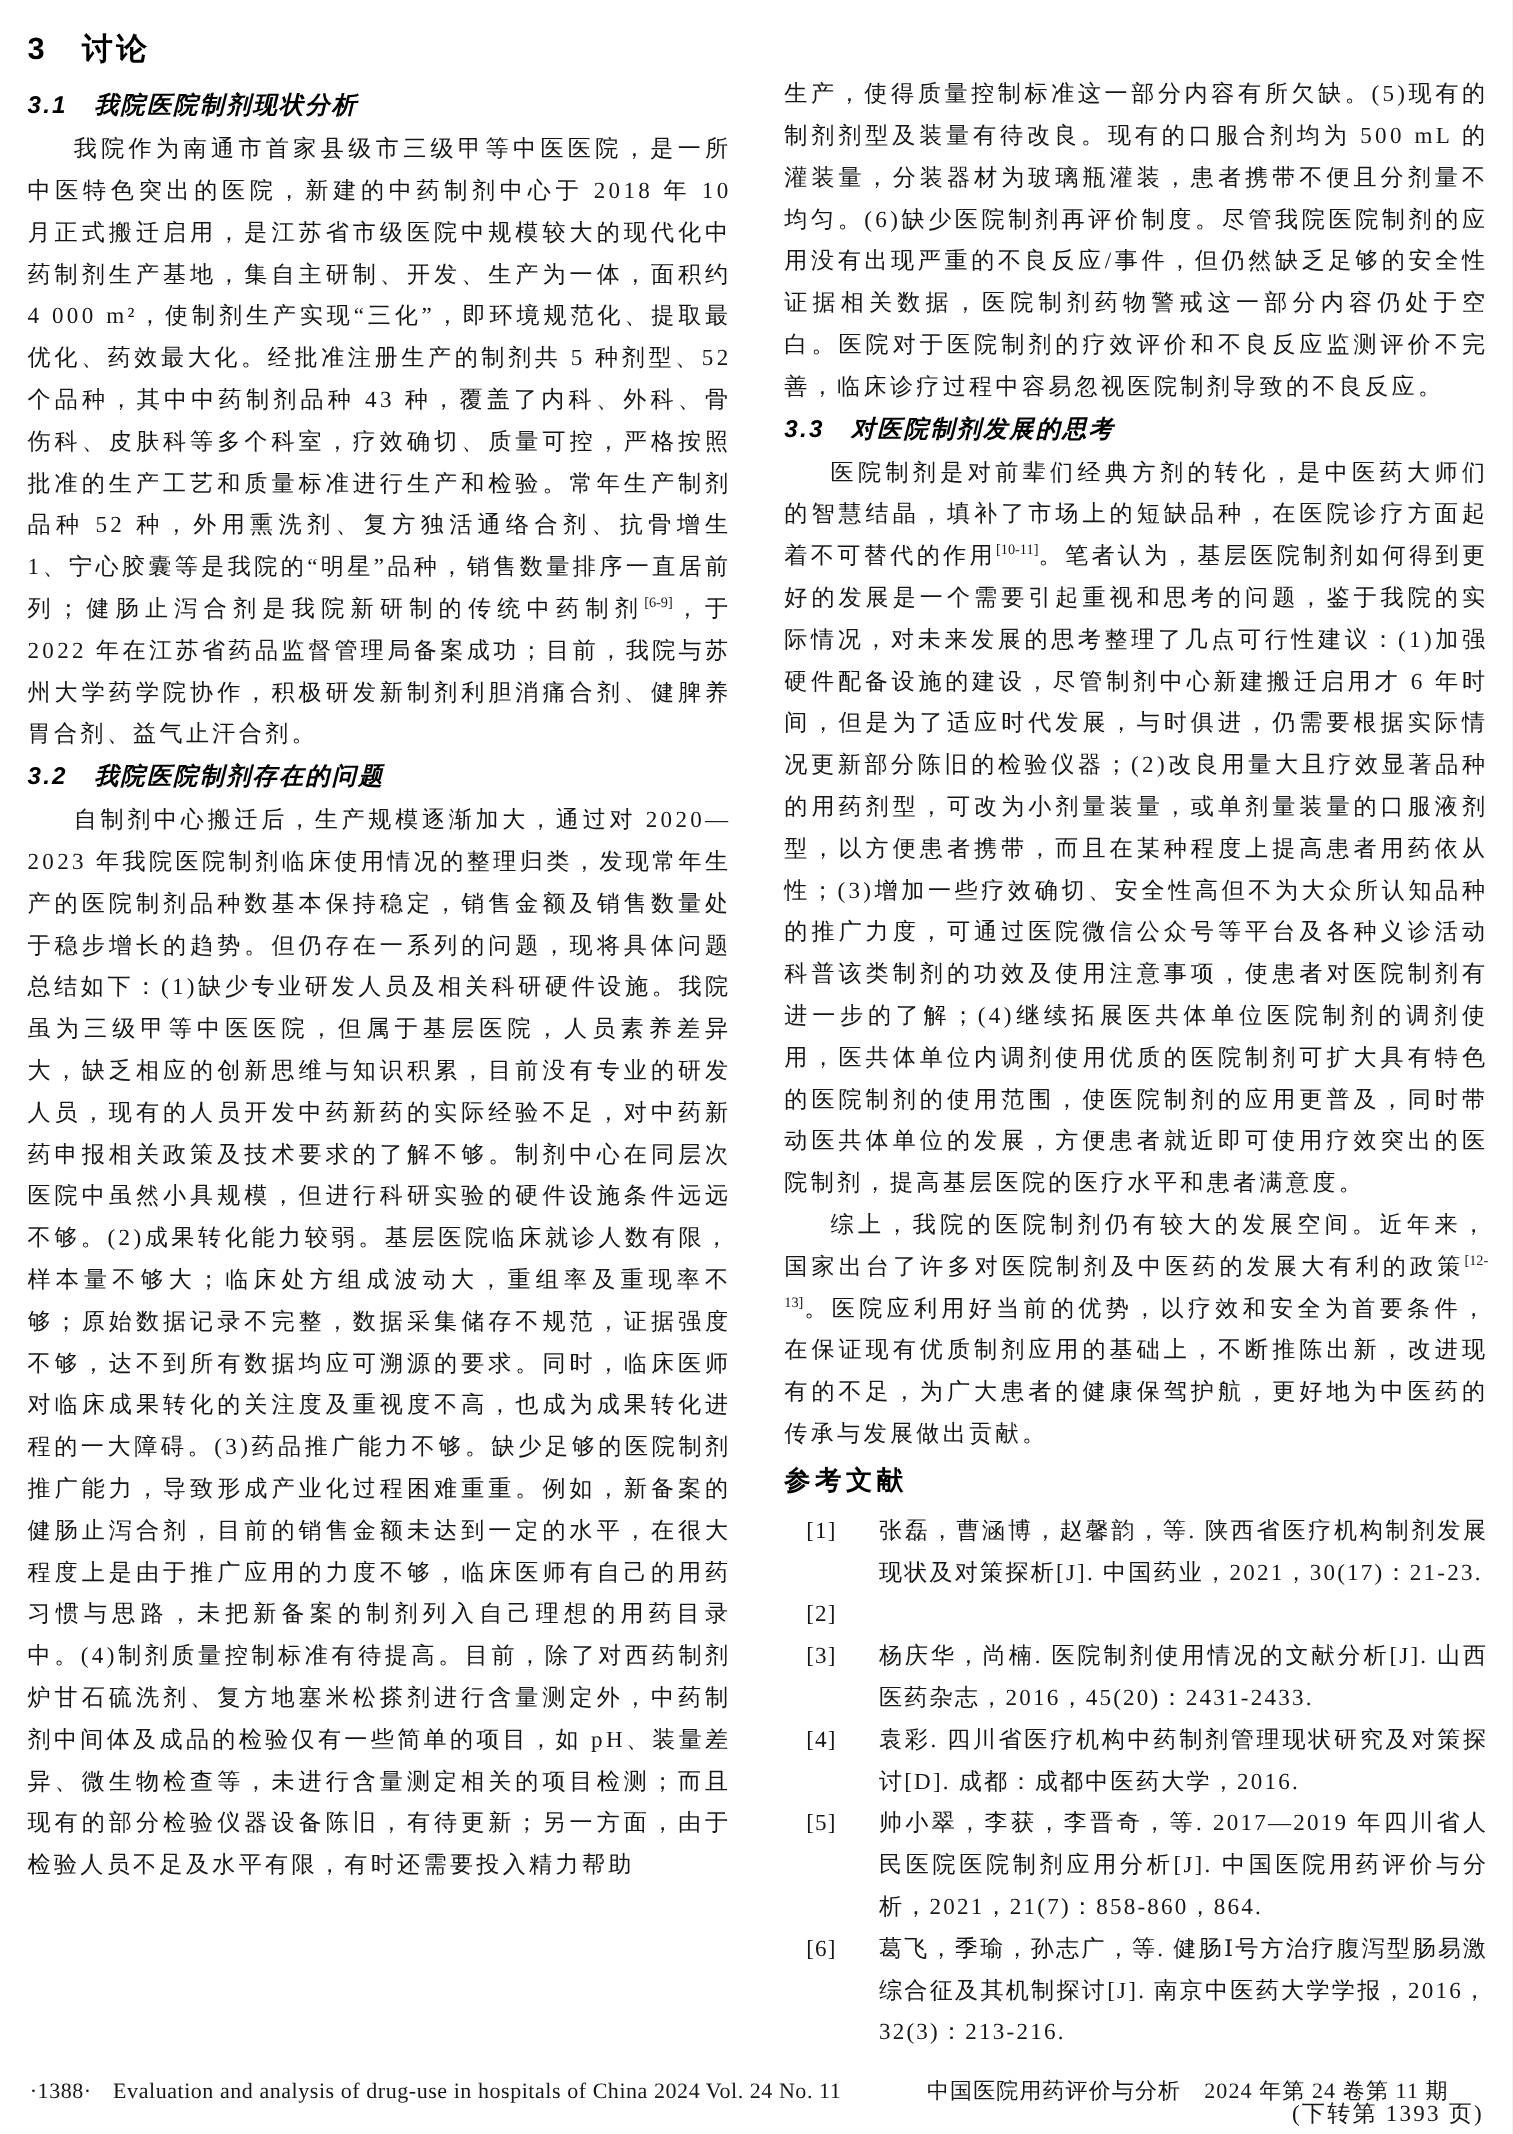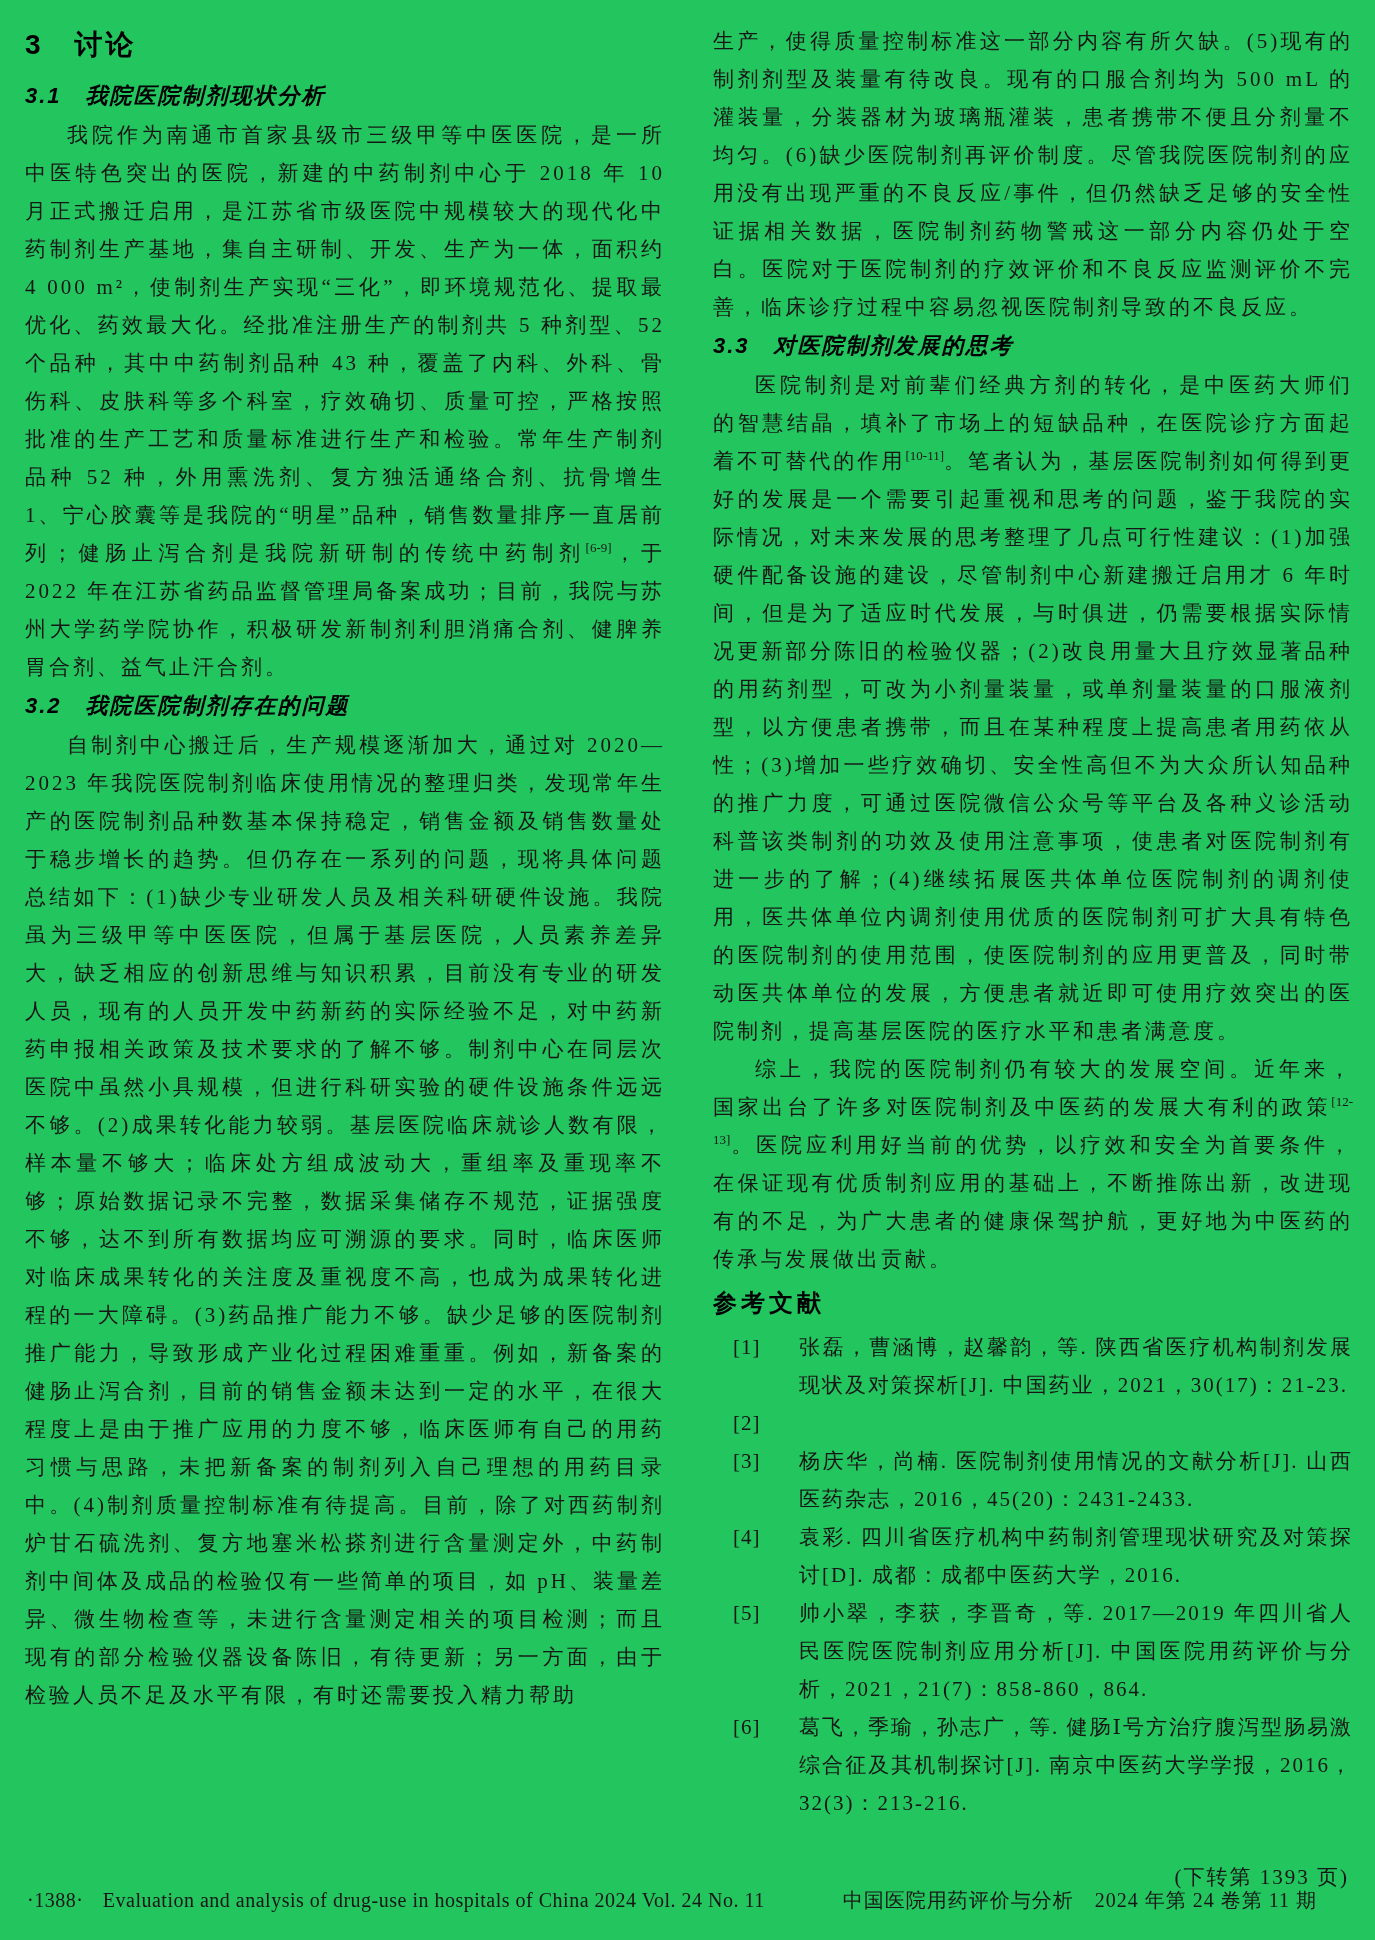--- a/index.html
+++ b/index.html
@@ -1,21 +1,21 @@
 <!DOCTYPE html>
 <html><head>
 <meta charset="utf-8">
 <style>
   html, body { margin: 0; padding: 0; background: #e8e8e8; }
   .page {
     position: relative;
     width: 1375px;
     height: 1940px;
     margin: 0 auto;
-    background: #22c55e;
+    background: #ffffff;
     color: #161616;
     font-family: "Liberation Serif", "DejaVu Serif", serif;
     overflow: hidden;
   }
   .col { position: absolute; top: 22px; width: 640px; }
   .col-left  { left: 25px;  }
   .col-right { left: 713px; }
 
   .h-sec {
     margin: 0 0 8px 0;
@@ -46,21 +46,21 @@
     color: #000;
   }
   .body-p {
     margin: 0;
     font-size: 21px;
     line-height: 38px;
     letter-spacing: 3px;
     text-align: justify;
     text-indent: 2em;
   }
-  .no-indent { text-indent: 0; }
+  .no-indent { text-indent: 0; margin-top: 44px; }
   sup.cite {
     font-size: 13px;
     letter-spacing: 0;
     vertical-align: super;
     line-height: 0;
   }
   .ref { display: flex; font-size: 21px; line-height: 38px; }
   .ref-num {
     flex: 0 0 66px;
     padding-left: 20px;

